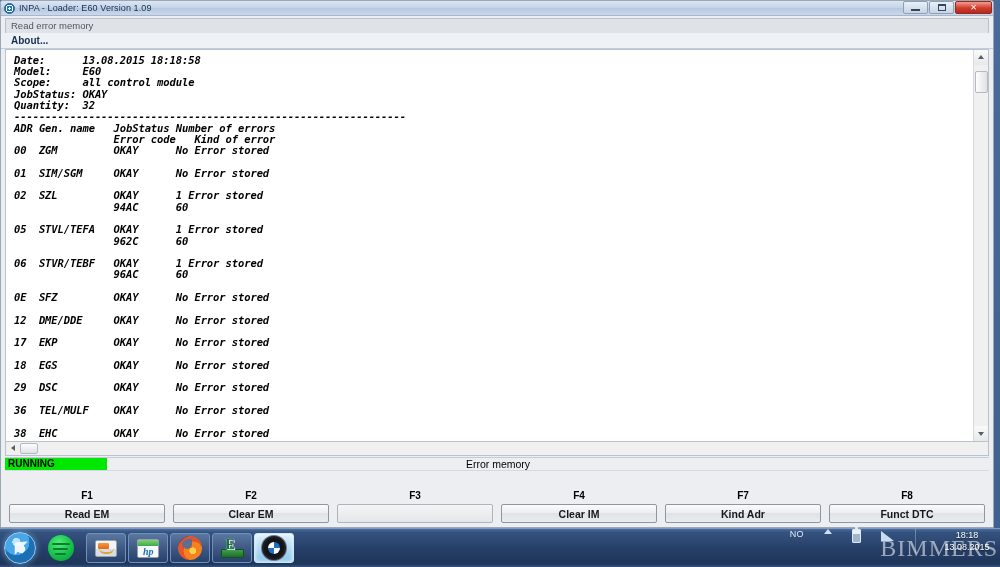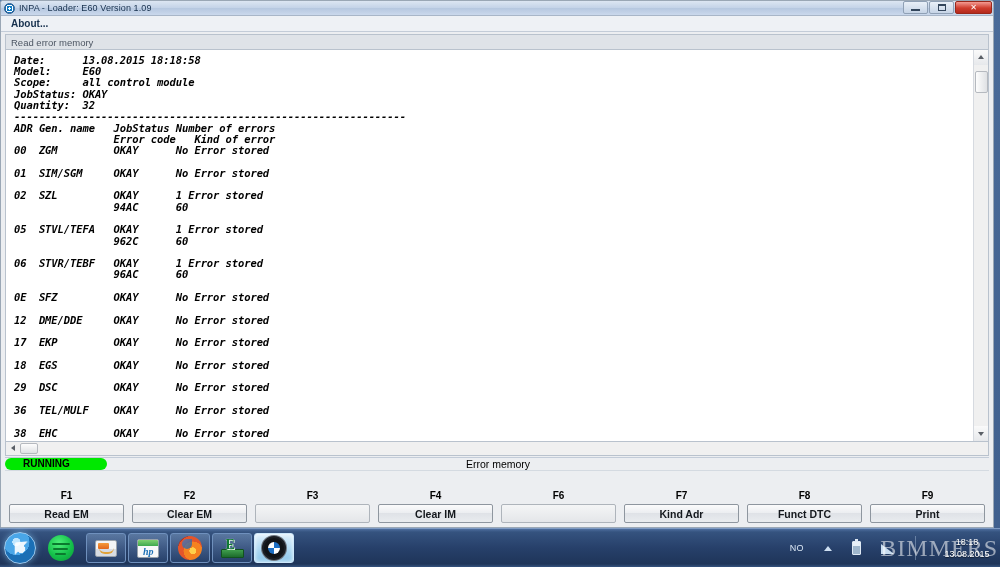--- a/index.html
+++ b/index.html
@@ -214,23 +214,22 @@
     border-top: 1px solid #c3ccd8;
   }
   #running-badge {
     width: 102px;
     background: #00e800;
     color: #000;
     font-size: 10px;
     font-weight: bold;
     display: flex;
     align-items: center;
-    padding-left: 18px;
+    padding-left: 3px;
     font-family: "Liberation Sans", sans-serif;
-    border-radius: 6px;
   }
   #errmem-label {
     flex: 1 1 auto;
     display: flex;
     align-items: center;
     justify-content: center;
     font-size: 10.5px;
     font-weight: normal;
     color: #000;
     padding-right: 100px;
@@ -448,21 +447,20 @@
     width: 12px; height: 12px;
     border-radius: 50%;
     background:
       conic-gradient(#1d6fc4 0deg 90deg, #ffffff 90deg 180deg, #1d6fc4 180deg 270deg, #ffffff 270deg 360deg);
   }
 
   
   #tray {
     margin-left: auto;
     display: flex;
-    align-items: center;
     height: 39px;
     padding-right: 2px;
     gap: 20px;
     position: relative;
   }
   #tray-no {
     font-size: 9px;
     color: #dce8f5;
     letter-spacing: 0.4px;
   }
@@ -538,26 +536,26 @@
         <div class="wbtn">
           <span class="glyph-min"></span>
         </div>
         <div class="wbtn">
           <span class="glyph-max"></span>
         </div>
         <div class="wbtn close">✕</div>
       </div>
     </div>
 
+    <div id="caption-strip">
+      <span id="caption-text">Read error memory</span>
+    </div>
+
     <div id="menubar">
       <span class="menu-item">About...</span>
-    </div>
-
-    <div id="caption-strip">
-      <span id="caption-text">Read error memory</span>
     </div>
 
     <div id="output-wrap">
       <pre id="output">Date:      13.08.2015 18:18:58
 Model:     E60
 Scope:     all control module
 JobStatus: OKAY
 Quantity:  32
 ---------------------------------------------------------------
 ADR Gen. name   JobStatus Number of errors
@@ -627,34 +625,26 @@
         </div>
         <div class="fkey">
           <div class="fkey-label">F3</div>
           <div class="fkey-btn disabled"></div>
         </div>
         <div class="fkey">
           <div class="fkey-label">F4</div>
           <div class="fkey-btn">Clear IM</div>
         </div>
         <div class="fkey">
-          <div class="fkey-label">F6</div>
-          <div class="fkey-btn disabled"></div>
-        </div>
-        <div class="fkey">
           <div class="fkey-label">F7</div>
           <div class="fkey-btn">Kind Adr</div>
         </div>
         <div class="fkey">
           <div class="fkey-label">F8</div>
           <div class="fkey-btn">Funct DTC</div>
-        </div>
-        <div class="fkey">
-          <div class="fkey-label">F9</div>
-          <div class="fkey-btn">Print</div>
         </div>
       </div>
 
   </div>
 
   <div id="taskbar">
 
     <div id="start-orb"></div>
 
     <div id="spotify-icon">

